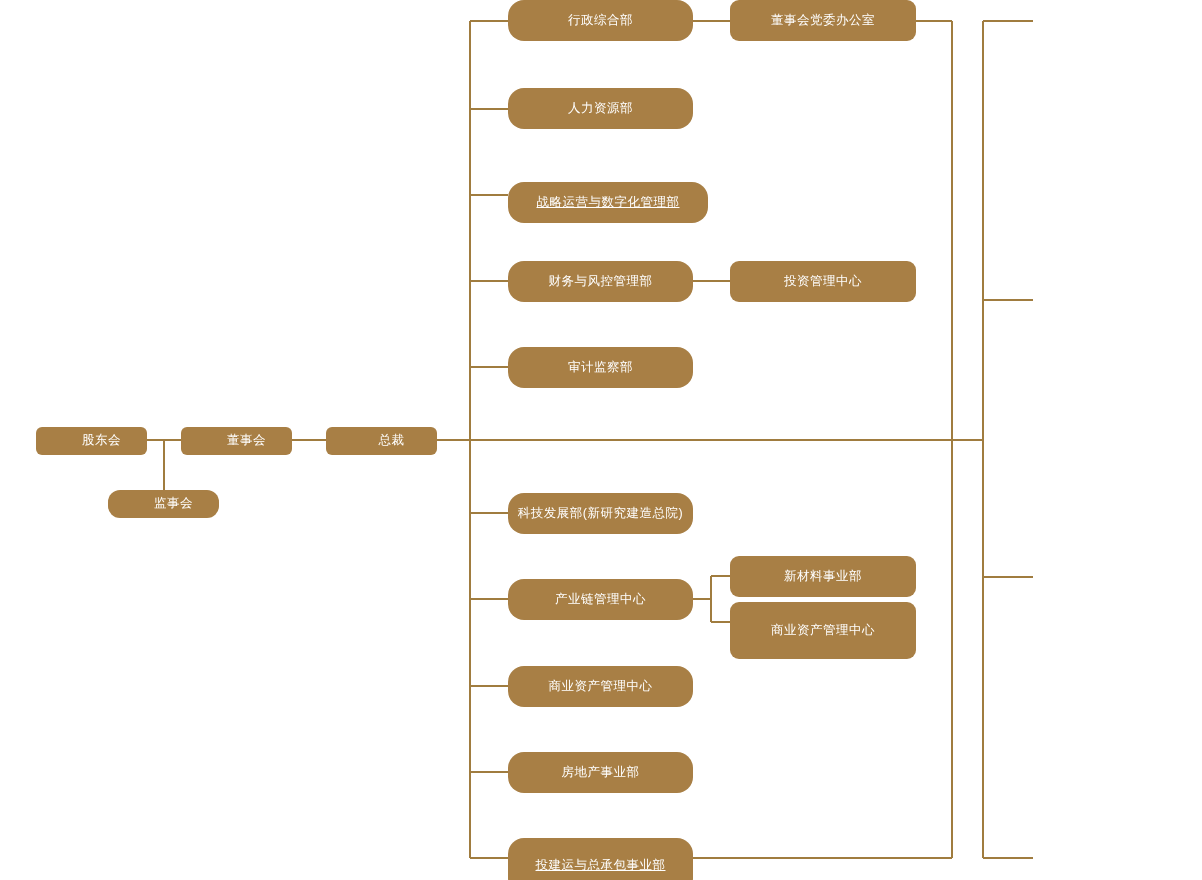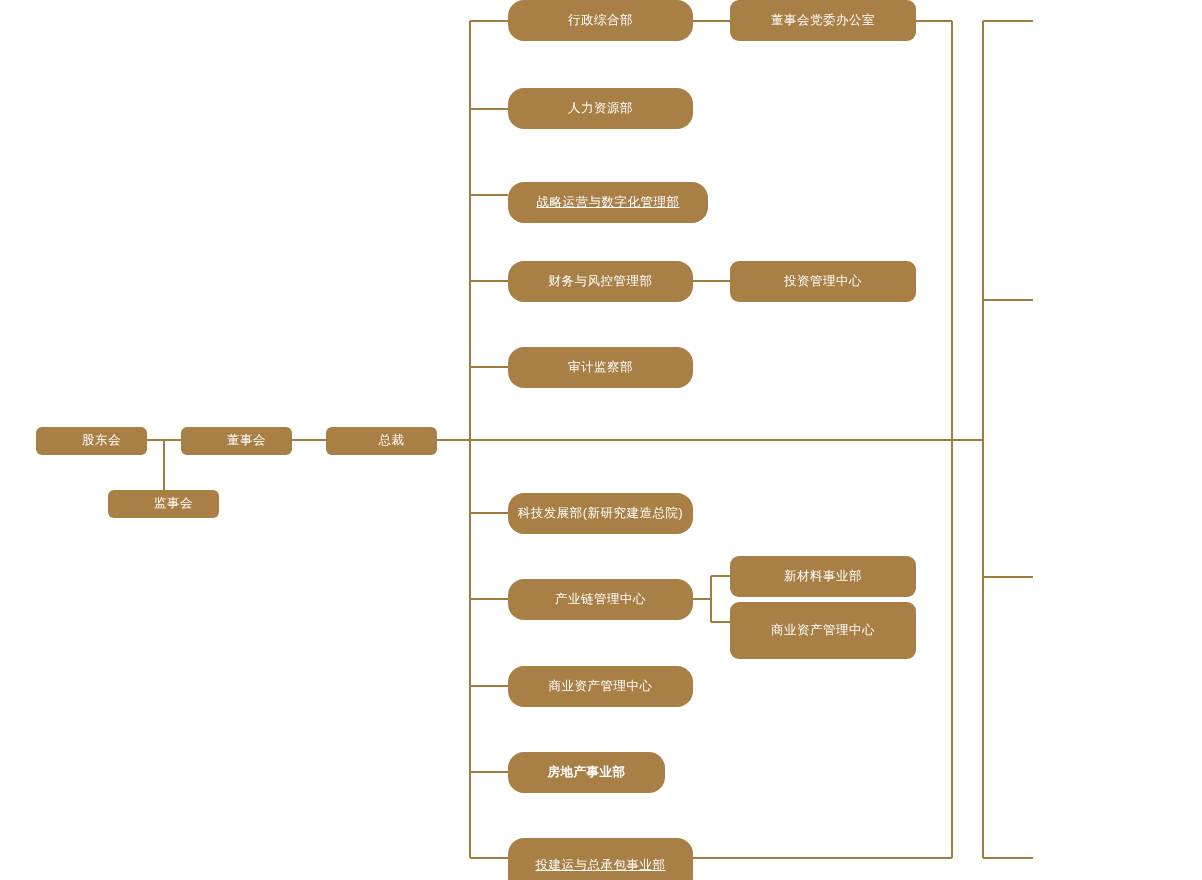--- a/index.html
+++ b/index.html
@@ -97,21 +97,21 @@
 
   <div class="node lvl-top" style="left: 36px; top: 427px; width: 111px; height: 28px;">
     <span>股东会</span>
   </div>
   <div class="node lvl-top" style="left: 181px; top: 427px; width: 111px; height: 28px;">
     <span>董事会</span>
   </div>
   <div class="node lvl-top" style="left: 326px; top: 427px; width: 111px; height: 28px;">
     <span>总裁</span>
   </div>
-  <div class="node lvl-top" style="left: 108px; top: 490px; width: 111px; height: 28px;">
+  <div class="node lvl-top" style="left: 108px; top: 490px; width: 111px; height: 28px; border-radius: 12px;">
     <span>监事会</span>
   </div>
 
   <div id="department-nodes">
       <div class="node lvl-dept" style="left: 508px; top: 0px; width: 185px; height: 41px;">
         <span>行政综合部</span>
       </div>
       <div class="node lvl-dept" style="left: 508px; top: 88px; width: 185px; height: 41px;">
         <span>人力资源部</span>
       </div>
@@ -126,21 +126,21 @@
       </div>
       <div class="node lvl-dept" style="left: 508px; top: 493px; width: 185px; height: 41px;">
         <span>科技发展部(新研究建造总院)</span>
       </div>
       <div class="node lvl-dept" style="left: 508px; top: 579px; width: 185px; height: 41px;">
         <span>产业链管理中心</span>
       </div>
       <div class="node lvl-dept" style="left: 508px; top: 666px; width: 185px; height: 41px;">
         <span>商业资产管理中心</span>
       </div>
-      <div class="node lvl-dept" style="left: 508px; top: 752px; width: 157px; height: 41px; font-weight: bold;">
+      <div class="node lvl-dept" style="left: 508px; top: 752px; width: 185px; height: 41px;">
         <span>房地产事业部</span>
       </div>
       <div class="node lvl-dept" style="left: 508px; top: 838px; width: 185px; height: 56px; text-decoration: underline;">
         <span>投建运与总承包事业部</span>
       </div>
     </div>
 
   <div id="subunit-nodes">
       <div class="node lvl-sub" style="left: 730px; top: 0px; width: 186px; height: 41px;">
         <span>董事会党委办公室</span>

